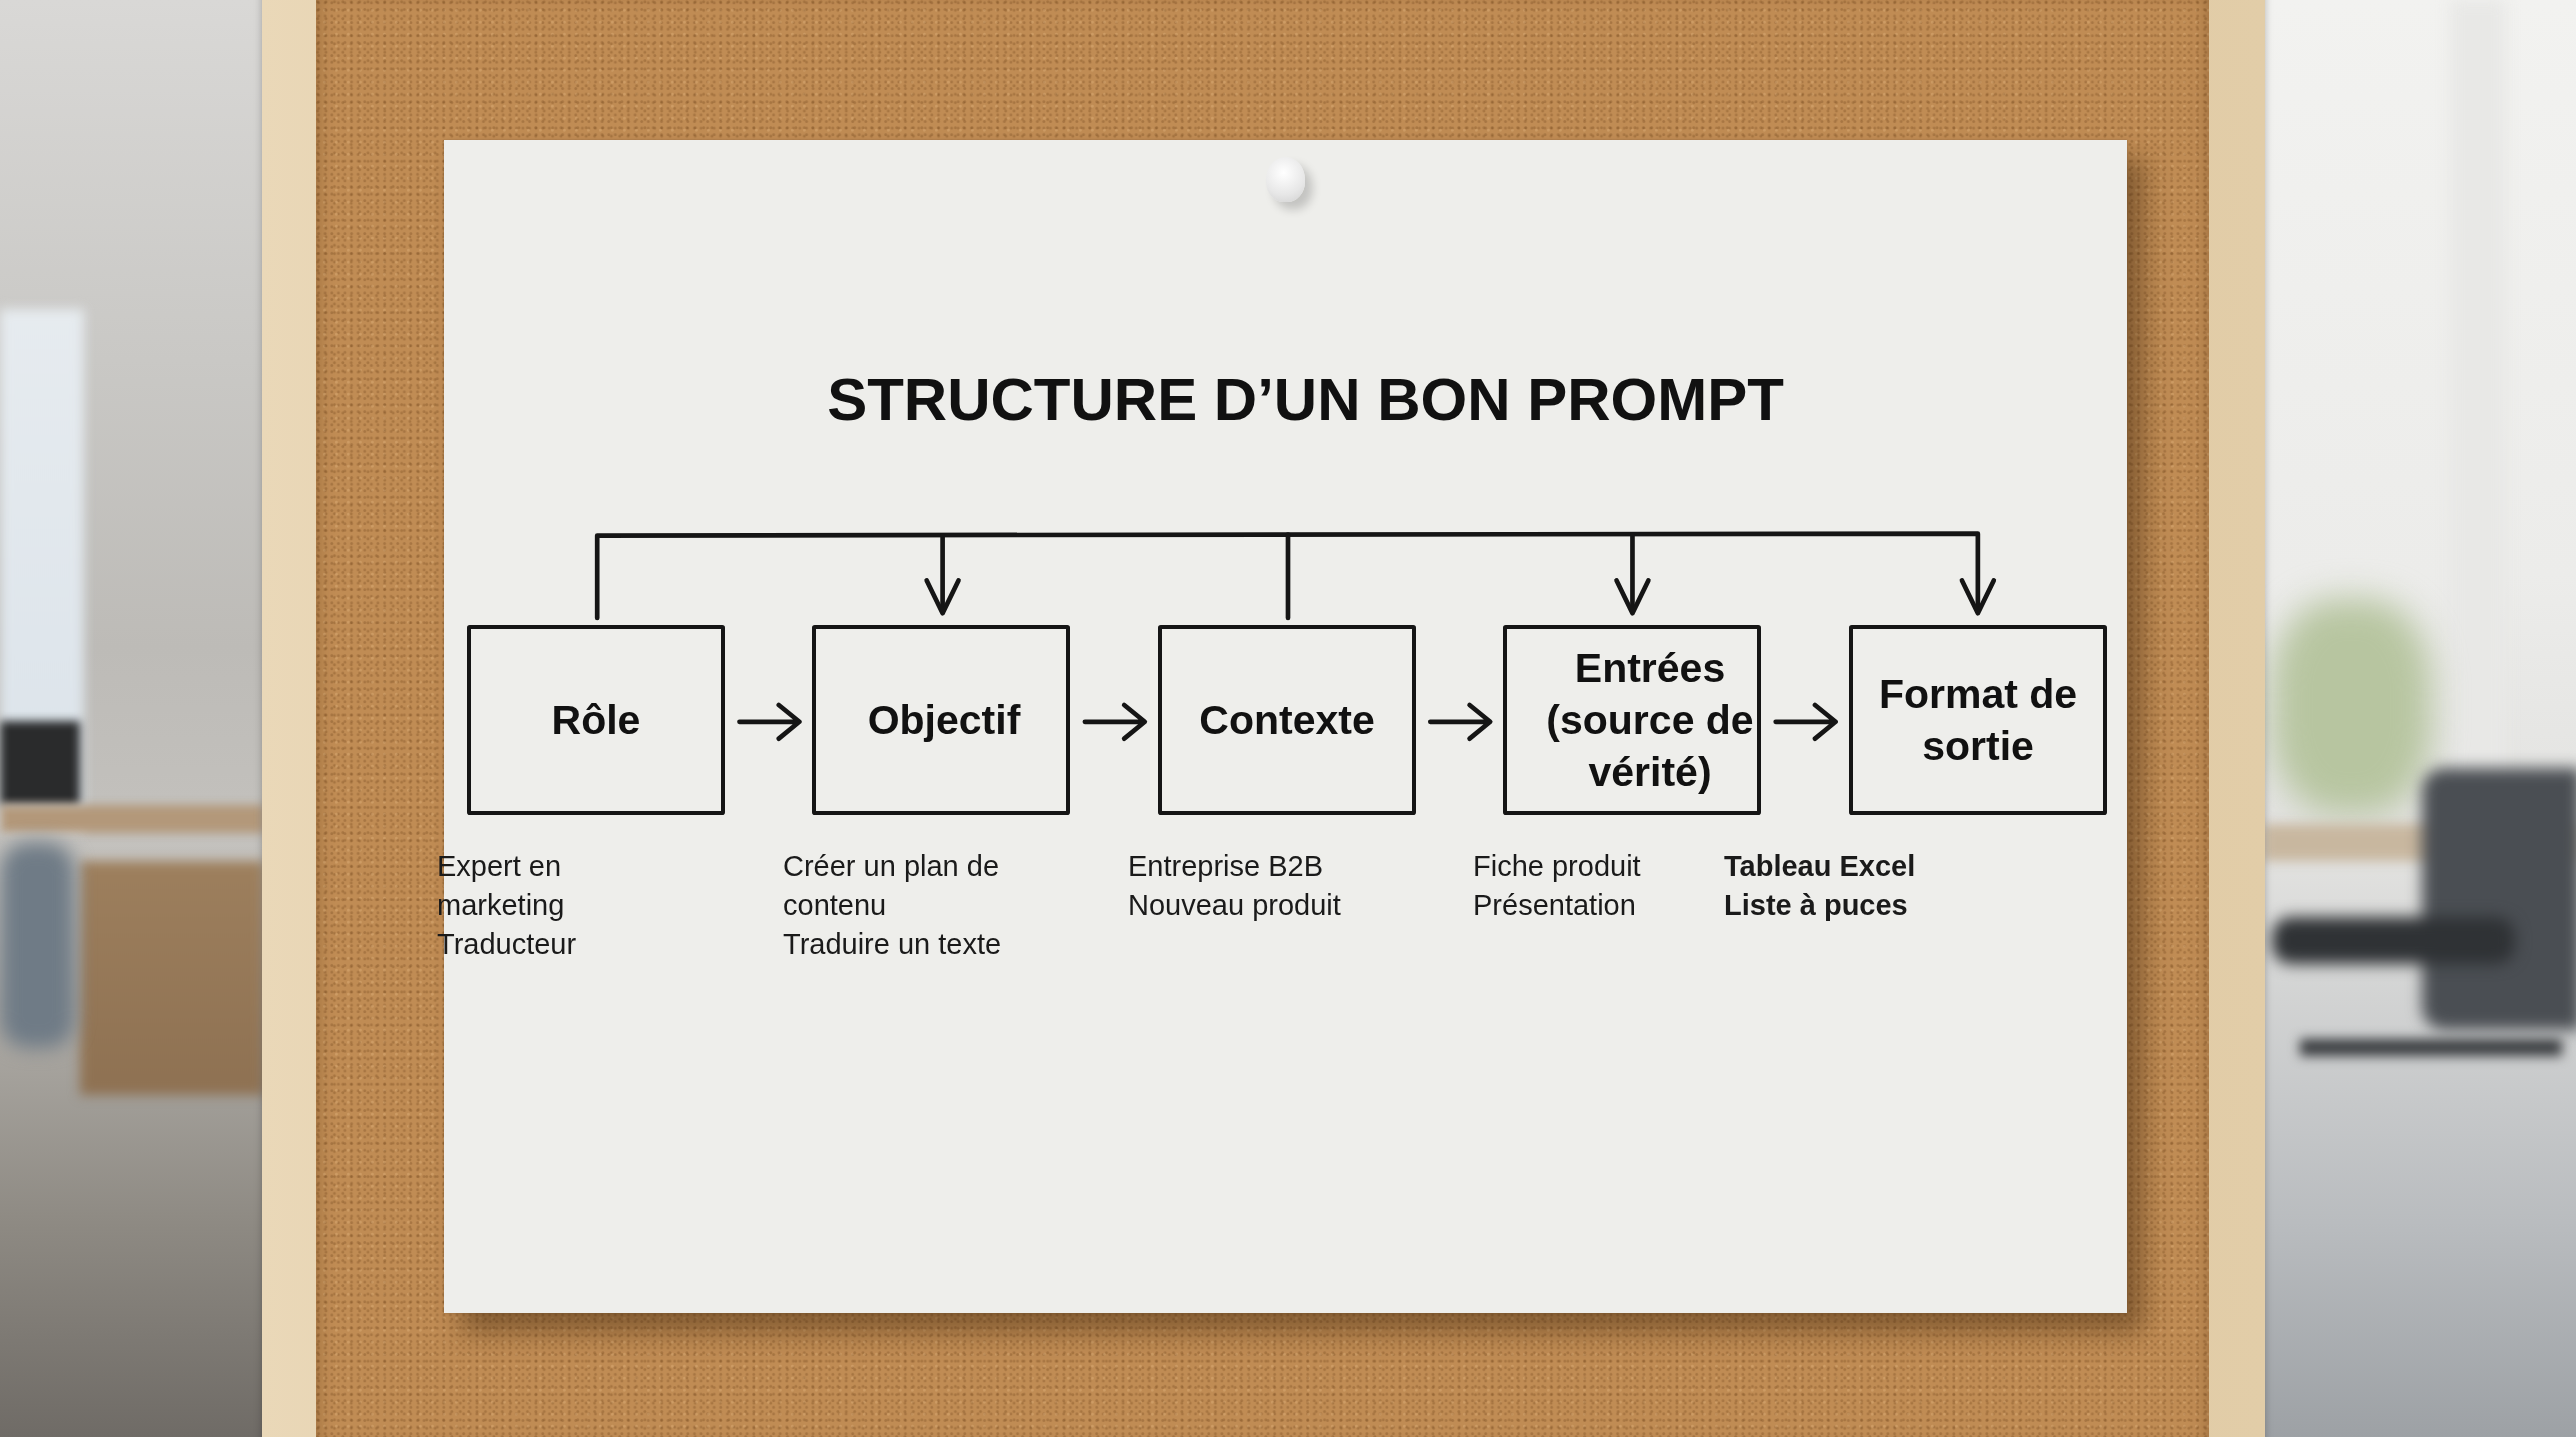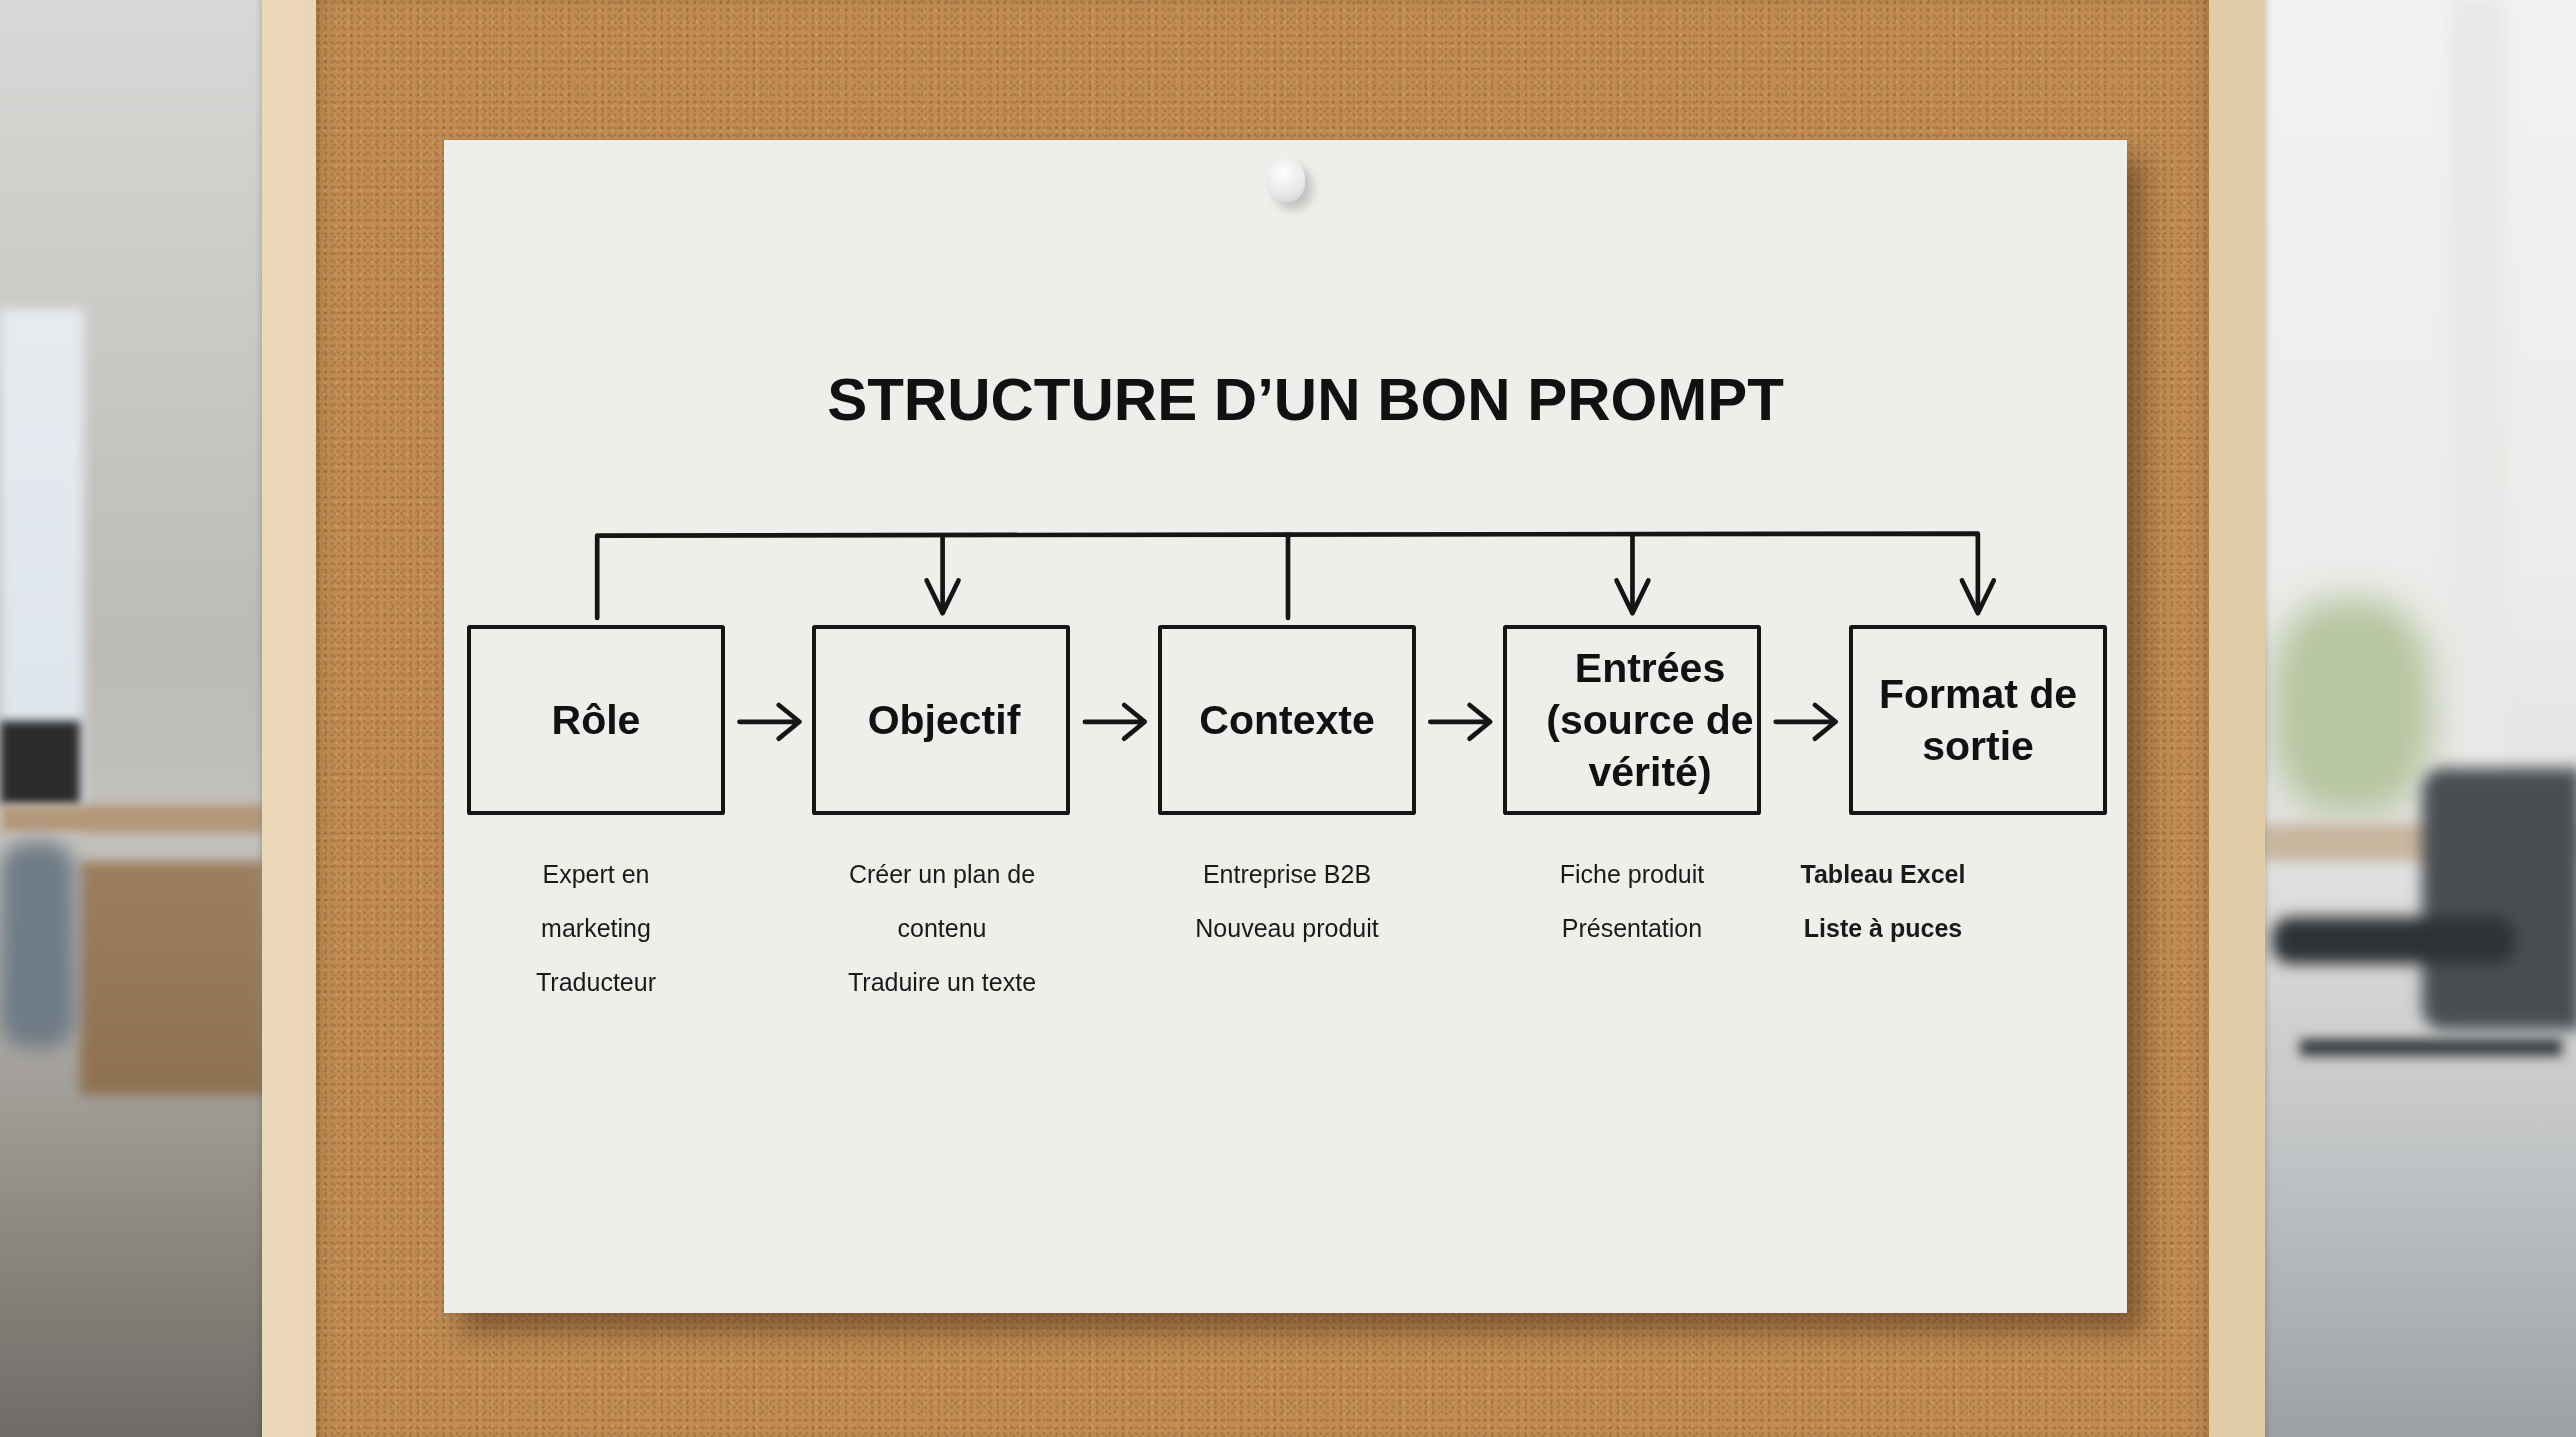--- a/index.html
+++ b/index.html
@@ -37,21 +37,21 @@
     background:radial-gradient(circle at 45% 35%, #ffffff, #e7e7e7 60%, #cfcfcf);
     box-shadow: 7.5px 7.5px 9.4px rgba(0,0,0,0.18); }
 
   .title { position:absolute; left:444px; width:1683px; top:365px; text-align:center; font-weight:bold; font-size:60px; color:#111; letter-spacing:0px;margin-left:20px; }
 
   svg.lines { position:absolute; left:0; top:0; width:2576px; height:1438px; pointer-events:none; }
 
   .box { position:absolute; top:625px; width:258px; height:190px; border:4.7px solid #151515; border-radius:2.8px;
     display:flex; align-items:center; justify-content:center; text-align:center; box-sizing:border-box; }
   .box span { font-weight:bold; font-size:41px; color:#111; line-height:52px; }
-  .caption { position:absolute; top:847px; width:318px; text-align:center; font-size:25px; line-height:54px; color:#1a1a1a; white-space:pre-line; }
+  .caption { position:absolute; top:847px; width:318px; text-align:left; font-size:29px; line-height:39px; color:#1a1a1a; white-space:pre-line; }
 </style>
 </head>
 <body>
 
 <div class="bg-left">
   <div class="window"></div>
   <div class="monitor"></div>
   <div class="desk-top"></div>
   <div class="cabinet"></div>
   <div class="chair"></div>

